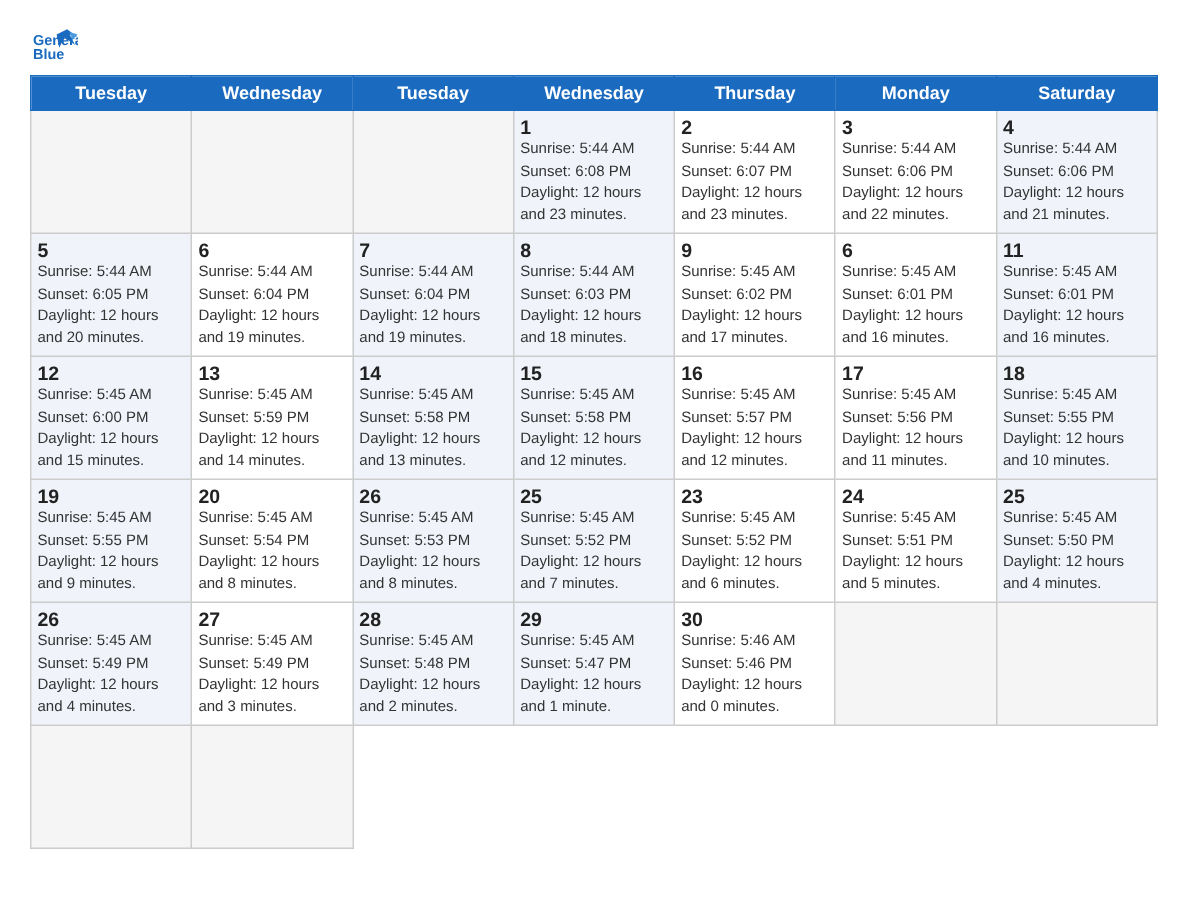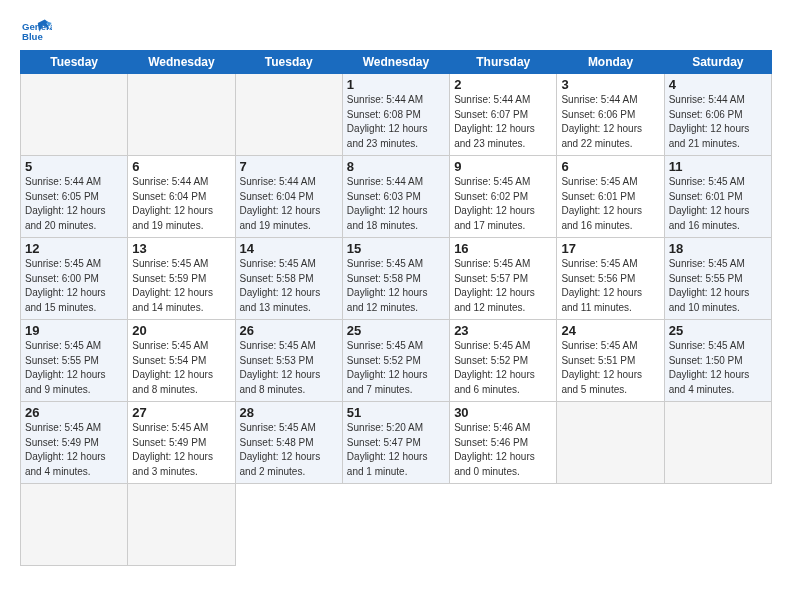--- a/index.html
+++ b/index.html
@@ -294,21 +294,21 @@
           <td>
             <span class="day-num">24</span>
             <div class="day-info">Sunrise: 5:45 AM
 Sunset: 5:51 PM
 Daylight: 12 hours
 and 5 minutes.</div>
           </td>
           <td class="weekend">
             <span class="day-num">25</span>
             <div class="day-info">Sunrise: 5:45 AM
-Sunset: 1:50 PM
+Sunset: 5:50 PM
 Daylight: 12 hours
 and 4 minutes.</div>
           </td>
         </tr>
         <tr>
           <td class="weekend">
             <span class="day-num">26</span>
             <div class="day-info">Sunrise: 5:45 AM
 Sunset: 5:49 PM
 Daylight: 12 hours
@@ -322,22 +322,22 @@
 and 3 minutes.</div>
           </td>
           <td class="weekend">
             <span class="day-num">28</span>
             <div class="day-info">Sunrise: 5:45 AM
 Sunset: 5:48 PM
 Daylight: 12 hours
 and 2 minutes.</div>
           </td>
           <td class="weekend">
-            <span class="day-num">51</span>
-            <div class="day-info">Sunrise: 5:20 AM
+            <span class="day-num">29</span>
+            <div class="day-info">Sunrise: 5:45 AM
 Sunset: 5:47 PM
 Daylight: 12 hours
 and 1 minute.</div>
           </td>
           <td>
             <span class="day-num">30</span>
             <div class="day-info">Sunrise: 5:46 AM
 Sunset: 5:46 PM
 Daylight: 12 hours
 and 0 minutes.</div>

